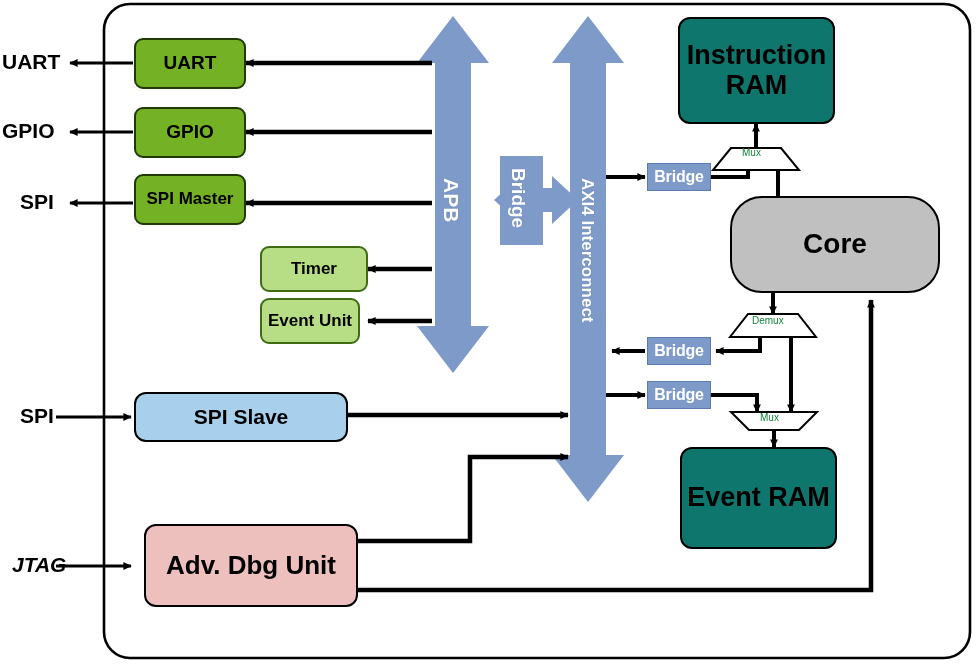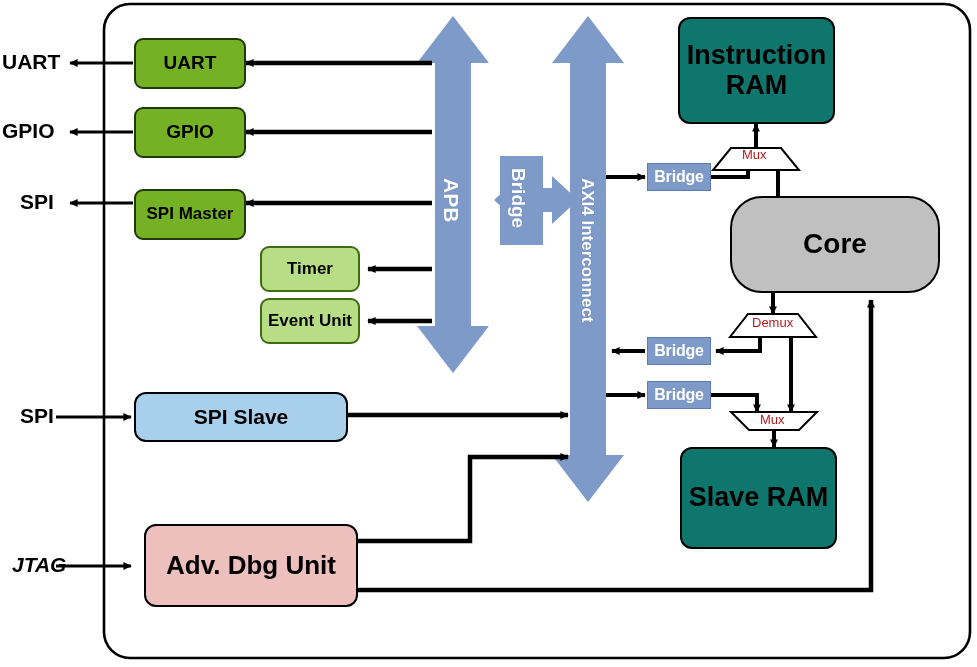--- a/index.html
+++ b/index.html
@@ -100,22 +100,22 @@
     position: absolute;
     color: #ffffff;
     font-weight: bold;
     white-space: nowrap;
     transform-origin: 0 0;
     z-index: 7;
     text-shadow: 0 0 1px rgba(40,60,100,0.35);
   }
   .muxlabel {
     position: absolute;
-    font-size: 13px;
-    color: #b91c1c;
+    font-size: 10px;
+    color: #15803d;
     font-weight: normal;
     white-space: nowrap;
     z-index: 7;
     font-family: "Liberation Sans", sans-serif;
   }
 </style>
 </head>
 <body>
 
 <div id="stage">
@@ -185,36 +185,36 @@
   <div class="port-label" style="left:2px;  top:50px;">UART</div>
   <div class="port-label" style="left:2px;  top:119px;">GPIO</div>
   <div class="port-label" style="left:20px; top:190px;">SPI</div>
   <div class="port-label" style="left:20px; top:404px;">SPI</div>
   <div class="port-label" style="left:12px;  top:553px;font-style:italic;">JTAG</div>
 
   <div class="box green-dark" style="left:134px; top:38px;  width:112px; height:51px; font-size:19px;">UART</div>
 
   <div class="box green-dark" style="left:134px; top:107px; width:112px; height:51px; font-size:19px;">GPIO</div>
 
-  <div class="box green-dark" style="left:134px; top:189px; width:112px; height:51px; font-size:17px;">SPI Master</div>
-
-  <div class="box green-light" style="left:260px; top:246px; width:100px; height:46px; font-size:17px;">Timer</div>
+  <div class="box green-dark" style="left:134px; top:174px; width:112px; height:51px; font-size:17px;">SPI Master</div>
+
+  <div class="box green-light" style="left:260px; top:246px; width:108px; height:46px; font-size:17px;">Timer</div>
 
   <div class="box green-light" style="left:260px; top:298px; width:100px; height:46px; font-size:17px;">Event Unit</div>
 
   <div class="box blue" style="left:134px; top:392px; width:214px; height:50px; font-size:21px;">SPI Slave</div>
 
   <div class="box pink" style="left:144px; top:524px; width:214px; height:83px; font-size:26px;">Adv. Dbg Unit</div>
 
   <div class="box green-ram" style="left:678px; top:17px; width:157px; height:107px; font-size:27px; white-space:pre-line;">Instruction
 RAM</div>
 
   <div class="box gray" style="left:730px; top:196px; width:210px; height:97px; font-size:28px;border-radius:32px;">Core</div>
 
-  <div class="box green-ram" style="left:680px; top:447px; width:157px; height:102px; font-size:27px;">Slave RAM</div>
+  <div class="box green-ram" style="left:680px; top:447px; width:157px; height:102px; font-size:27px;">Event RAM</div>
 
   <div class="bridge-box" style="left:647px; top:163px; width:64px; height:28px;">Bridge</div>
 
   <div class="bridge-box" style="left:647px; top:337px; width:64px; height:28px;">Bridge</div>
 
   <div class="bridge-box" style="left:647px; top:381px; width:64px; height:28px;">Bridge</div>
 
   <div class="vlabel" style="left:463px; top:178px; font-size:21px; transform:rotate(90deg);">APB</div>
 
   <div class="vlabel" style="left:597px; top:178px; font-size:17px; transform:rotate(90deg);">AXI4 Interconnect</div>

